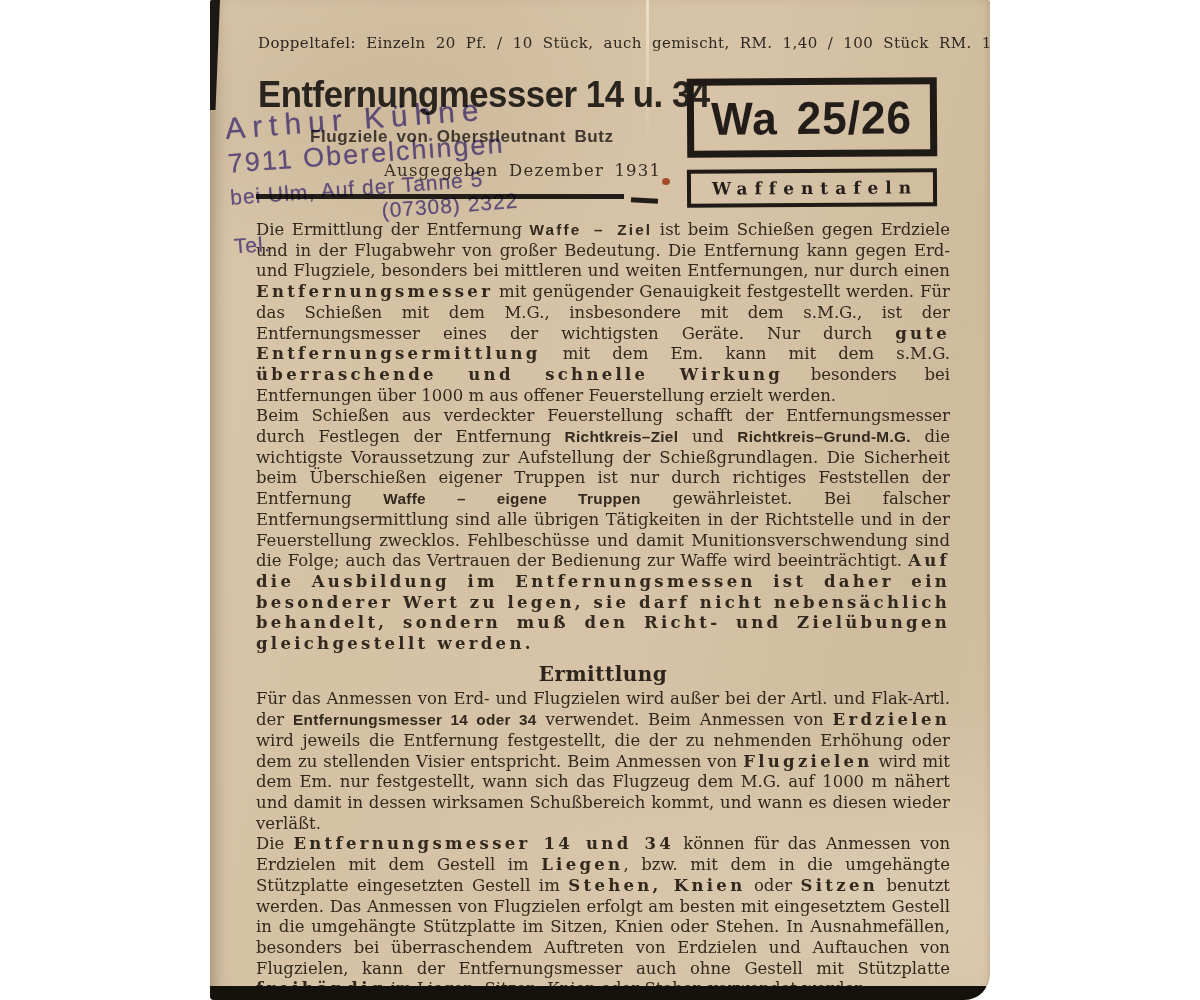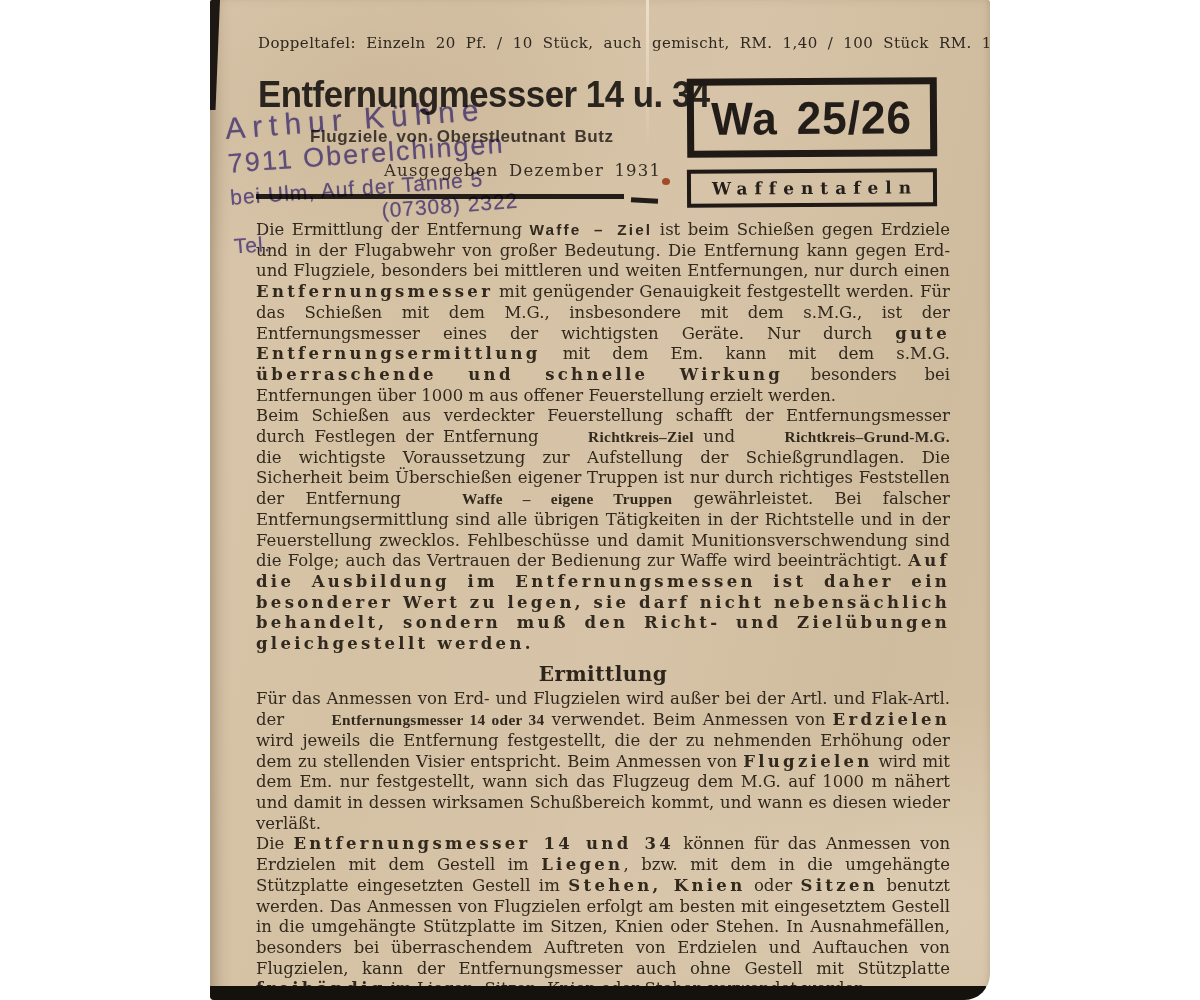--- a/index.html
+++ b/index.html
@@ -62,21 +62,21 @@
   .stamp-l4 { font-size:21px; letter-spacing:1px; margin-left:150px; margin-top:0; white-space:nowrap; }
   .stamp-l5 { font-size:21px; letter-spacing:1px; margin-top:1px; white-space:nowrap; }
 
   .body-text { position:absolute; left:46px; top:220px; width:694px; color:#32291e;
     font-size:16.5px; line-height:20.7px; text-align:justify; }
   .body-text p { margin:0; }
   .heading { text-align:center; font-weight:bold; font-size:20px; margin:9px 0 5px 0 !important;
     letter-spacing:.5px; color:#2d251c; }
 
   .seg-g { letter-spacing:.2em;font-weight:bold; }
-  .seg-b { font-family:Liberation Serif, serif; font-weight:bold; font-size:.93em; letter-spacing:.02em;margin-left:40px; }
+  .seg-b { font-family:Liberation Sans, sans-serif; font-weight:bold; font-size:.93em; letter-spacing:.02em; }
   .seg-bg { font-family:"Liberation Sans", sans-serif; font-weight:bold; font-size:.93em; letter-spacing:.14em; word-spacing:.25em; }
 </style>
 </head>
 <body>
 
 <div class="scan">
   <div class="paper">
 
     <div class="left-edge-strip"></div>
     <div class="fold-line"></div>

